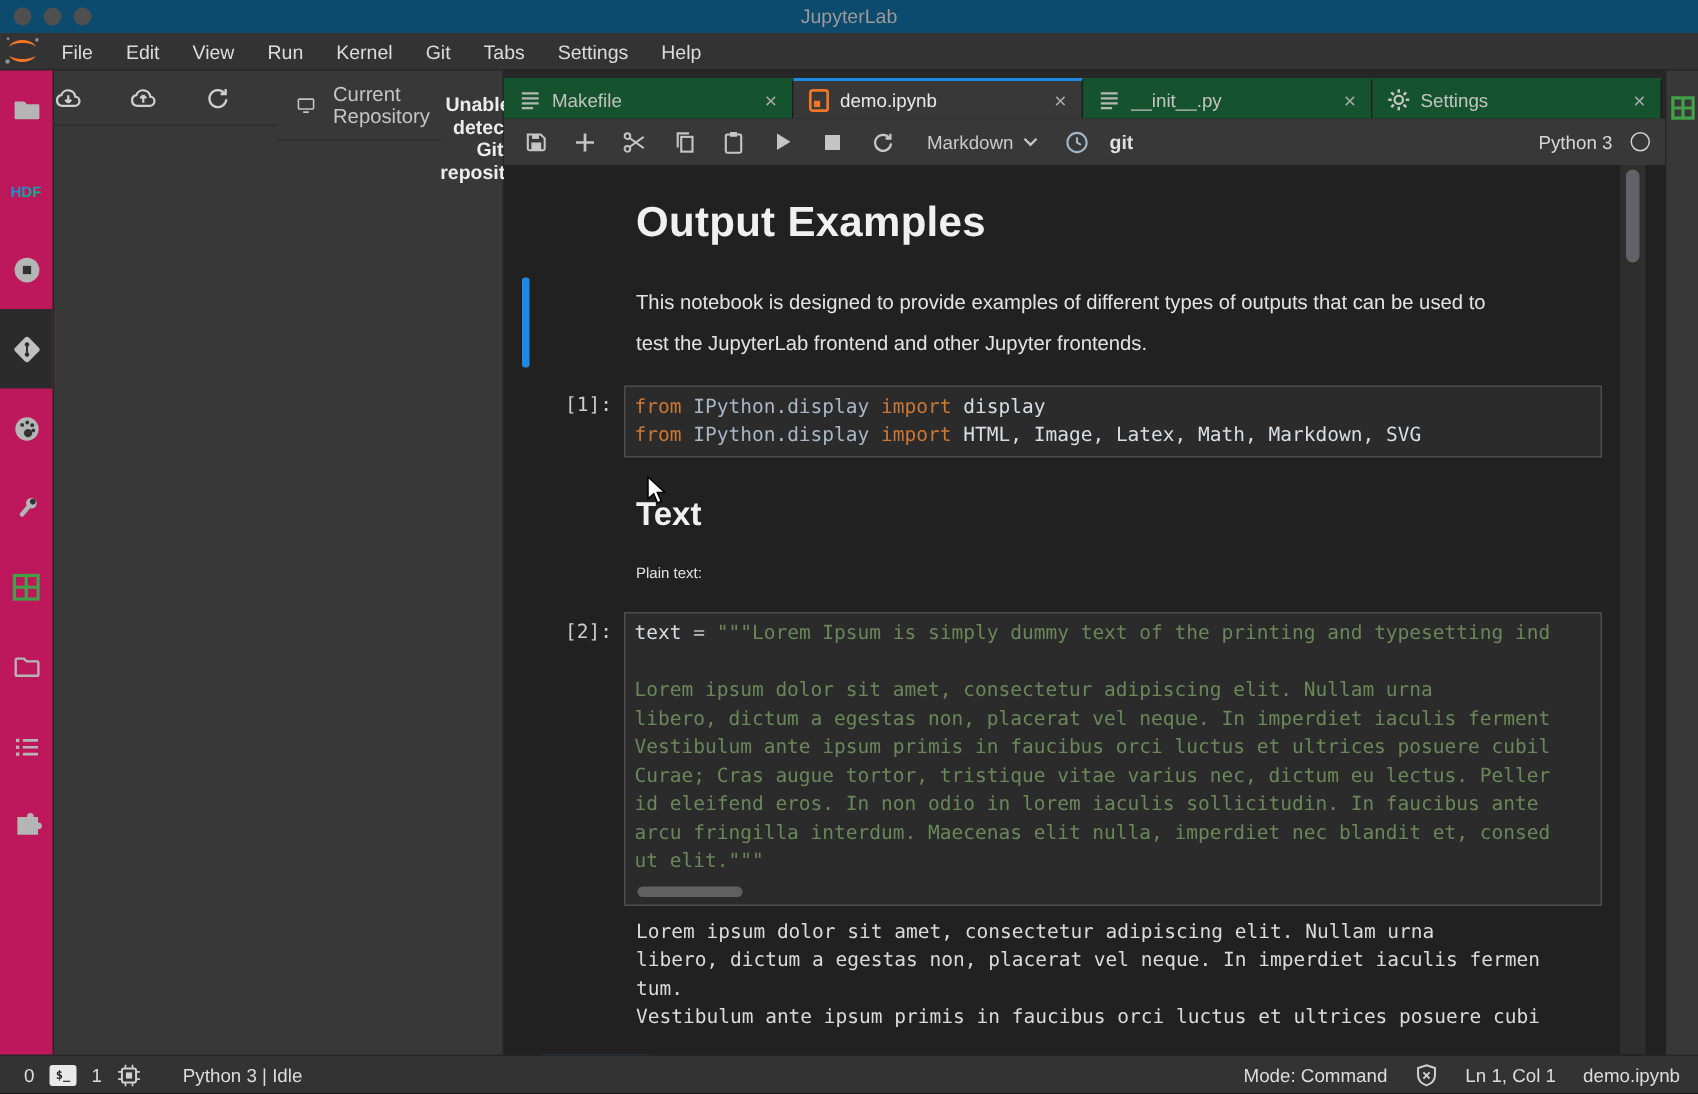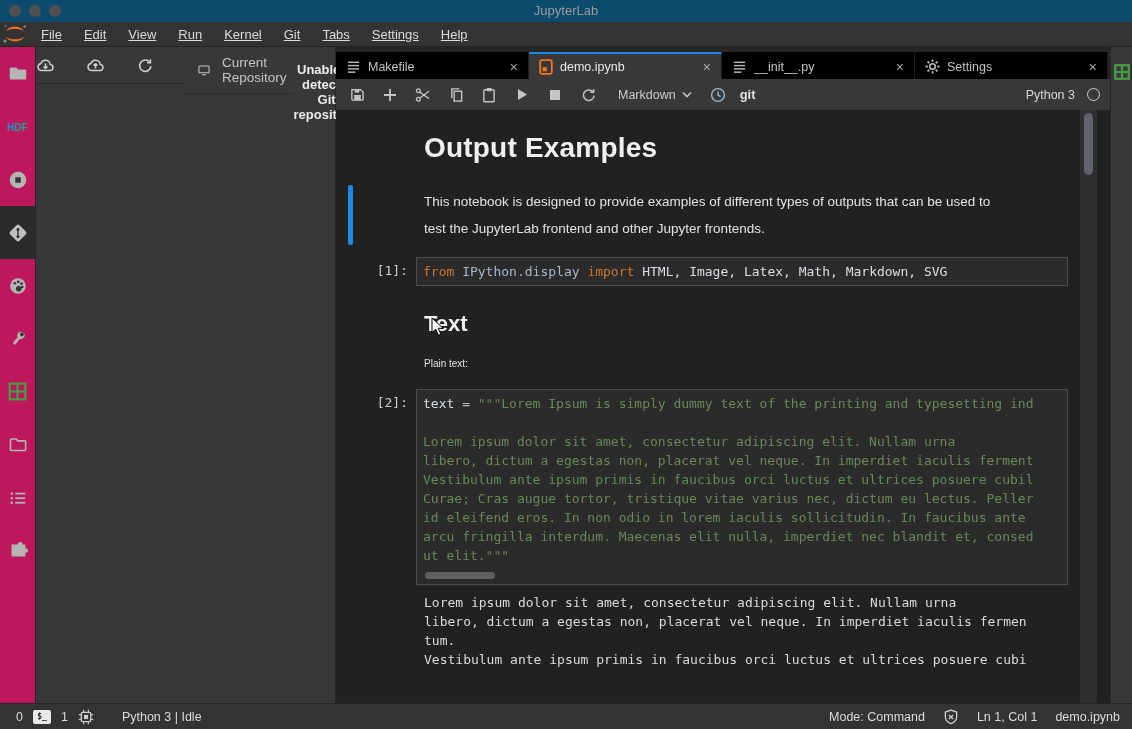--- a/index.html
+++ b/index.html
@@ -11,21 +11,21 @@
   }
   svg { display:block; }
 
   
   .titlebar { height:22px; background:#0c4a6e; position:relative; }
   .traffic { position:absolute; left:9px; top:5px; display:flex; gap:8px; }
   .traffic span { width:12px; height:12px; border-radius:50%; background:#4f4f4f; }
   .win-title { text-align:center; line-height:22px; color:#9a9a9a; font-size:13px; }
 
   
-  .menubar { height:25px; background:#333333; display:flex; align-items:center; border-bottom:1px solid #252525;text-decoration:underline; }
+  .menubar { height:25px; background:#333333; display:flex; align-items:center; border-bottom:1px solid #252525; }
   .logo { width:30px; height:25px; display:flex; align-items:center; justify-content:center; }
   .menu-items { display:flex; height:100%; align-items:center; }
   .menu-item { padding:0 11px; color:#dcdcdc; font-size:13px; line-height:25px; cursor:default; }
 
   
   .app-body { display:flex; height:656px; }
 
   
   .activitybar { width:36px; background:#be185d; border-right:1px solid #262626; display:flex; flex-direction:column; }
   .act-item { height:53px; display:flex; align-items:center; justify-content:center; }
@@ -34,21 +34,21 @@
   
   .sidepanel { width:300px; background:#383838; border-right:1px solid #262626; display:flex; flex-direction:row; }
   .panel-toolbar { height:37px; display:flex; align-items:center; justify-content:flex-end; gap:30px; padding-right:32px; border-bottom:1px solid #2c2c2c; }
   .repo-header { height:47px; display:flex; align-items:center; gap:12px; padding-left:13px; border-bottom:1px solid #2c2c2c; color:#c4c4c4; font-size:13.5px; }
   .git-message { margin-top:15px; text-align:center; color:#ececec; font-size:13px; font-weight:700; }
   .find-btn { display:block; margin:9px auto 0 auto; background:#2196f3; color:#ffffff; border:none; border-radius:2px; font-size:11px; font-weight:700; padding:3px 11px; font-family:"Liberation Sans",sans-serif; }
 
   
   .main { width:774px; display:flex; flex-direction:column; background:#212121; position:relative; }
   .tabbar { height:32px; background:#262626; display:flex; align-items:flex-end; }
-  .tab { width:193px; height:27px; background:#000000; border-right:1px solid #1d1d1d; border-top:2px solid transparent;
+  .tab { width:193px; height:27px; background:#14532d; border-right:1px solid #1d1d1d; border-top:2px solid transparent;
          display:flex; align-items:center; padding:0 8px 0 10px; gap:7px; color:#c2c2c2; font-size:12.5px; }
   .tab.active { background:#383838; border-top:2px solid #1e88e5; color:#e8e8e8; }
   .tab .tab-label { flex:1; white-space:nowrap; overflow:hidden; }
   .tab .tab-close { color:#aaaaaa; font-size:14px; line-height:14px; padding:0 2px; }
 
   .nbtoolbar { height:31px; background:#383838; display:flex; align-items:center; padding:0 10px 0 8px; gap:7px; }
   .tbtn { width:26px; height:24px; display:flex; align-items:center; justify-content:center; }
   .celltype { display:flex; align-items:center; gap:6px; color:#c9c9c9; font-size:12.5px; padding:0 6px; margin-left:4px; }
   .git-word { color:#e0e0e0; font-size:13px; font-weight:700; margin-left:2px; }
   .toolbar-right { margin-left:auto; display:flex; align-items:center; gap:12px; color:#d6d6d6; font-size:12.5px; }
@@ -385,20 +385,21 @@
             <div>
                 <div class="md-line">This notebook is designed to provide examples of different types of outputs that can be used to</div>
                 <div class="md-line">test the JupyterLab frontend and other Jupyter frontends.</div>
               </div>
           </div>
 
           <div class="cell-row">
             <div class="prompt">[1]:</div>
             <div class="editor">
               <div>
+                  <div class="code-line"><span class="tk-kw">from</span><span class="tk-ns"> IPython.display </span><span class="tk-kw">import</span><span class="tk-df"> display</span></div>
                   <div class="code-line"><span class="tk-kw">from</span><span class="tk-ns"> IPython.display </span><span class="tk-kw">import</span><span class="tk-df"> HTML, Image, Latex, Math, Markdown, SVG</span></div>
                 </div>
             </div>
           </div>
 
           <div class="h2">Text</div>
           <div class="plain-label">Plain text:</div>
 
           <div class="cell-row second">
             <div class="prompt">[2]:</div>

